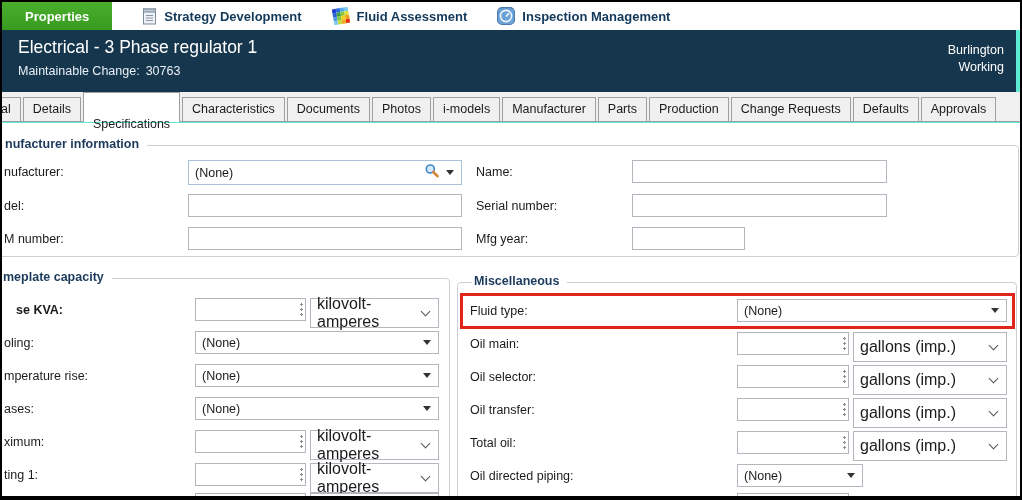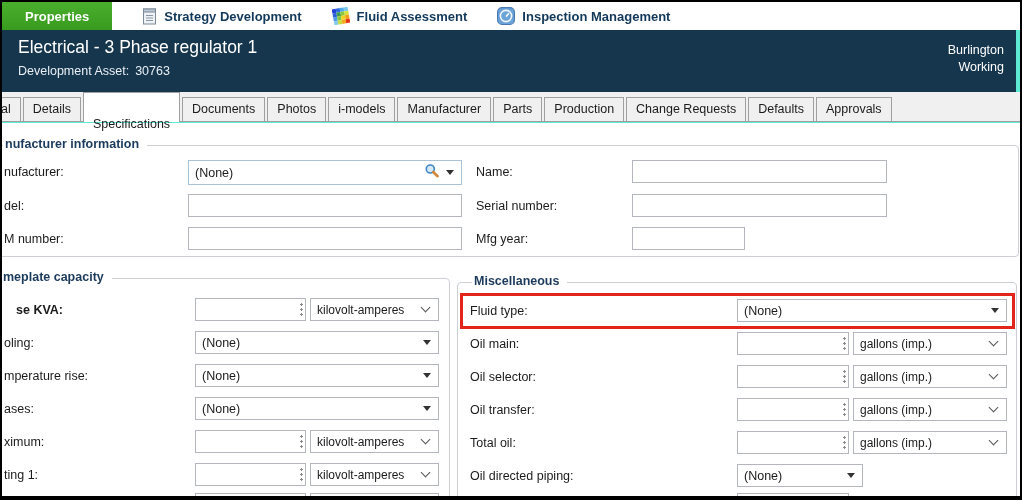--- a/index.html
+++ b/index.html
@@ -47,22 +47,22 @@
   .ddbox .fill { flex:1; }
   .darr { width:0; height:0; border-left:4px solid transparent; border-right:4px solid transparent;
           border-top:5px solid #333; margin-right:7px; }
   .numbox { position:absolute; height:23px; border:1px solid #b3b7bd; background:#fff;
             display:flex; }
   .numbox input { flex:1; border:none; outline:none; min-width:0;
                   font-family:"Liberation Sans",sans-serif; font-size:12.5px; padding:0 4px; }
   .grip { width:6px; align-self:stretch; margin:3px 1px;
           background-image:radial-gradient(circle, #8a8a8a 1px, transparent 1.2px);
           background-size:5px 5px; background-position:center top; background-repeat:repeat-y; }
-  .unitbox { position:absolute; height:23px; border:1px solid #b3b7bd; background:#fff;
-             display:flex; align-items:center; padding-left:6px; font-size:12px; color:#1b1b1b; }
+  .unitbox { position:absolute; height:30px; border:1px solid #b3b7bd; background:#fff;
+             display:flex; align-items:center; padding-left:6px; font-size:16px; color:#1b1b1b; }
   .unitbox .fill { flex:1; }
   .chev { width:7px; height:7px; border-right:1.6px solid #555; border-bottom:1.6px solid #555;
           transform:rotate(45deg); margin:-4px 9px 0 0; flex:none; }
   .lookup { position:absolute; height:25px; border:1px solid #a9c2d8; background:#fff;
             display:flex; align-items:center; padding-left:6px; font-size:12.5px; color:#1b1b1b; }
   .lookup .fill { flex:1; }
   .lookup svg { margin-right:6px; flex:none; }
   .red-outline { position:absolute; border:3px solid #e1251b; background:transparent; z-index:5;
                  pointer-events:none; }
 </style>
@@ -120,32 +120,33 @@
         <line x1="8" y1="8.5" x2="10.6" y2="5.6" stroke="#f2f6fa" stroke-width="1.5"></line>
       </svg>
         </span>
       <span>Inspection Management</span>
     </div>
   </div>
 
   <div class="navyhdr">
     <div class="hdr-title">Electrical - 3 Phase regulator 1</div>
     <div class="hdr-sub">
-      <span>Development Asset:</span><b>30763</b>
+      <span>Maintainable Change:</span><b>30763</b>
     </div>
     <div class="hdr-right">
       <div>Burlington</div>
       <div>Working</div>
     </div>
   </div>
 
   <div class="tabstrip">
     <div class="tab first">al</div>
     <div class="tab">Details</div>
     <div class="tab active">Specifications</div>
+    <div class="tab">Characteristics</div>
     <div class="tab">Documents</div>
     <div class="tab">Photos</div>
     <div class="tab">i-models</div>
     <div class="tab">Manufacturer</div>
     <div class="tab">Parts</div>
     <div class="tab">Production</div>
     <div class="tab">Change Requests</div>
     <div class="tab">Defaults</div>
     <div class="tab">Approvals</div>
   </div>

